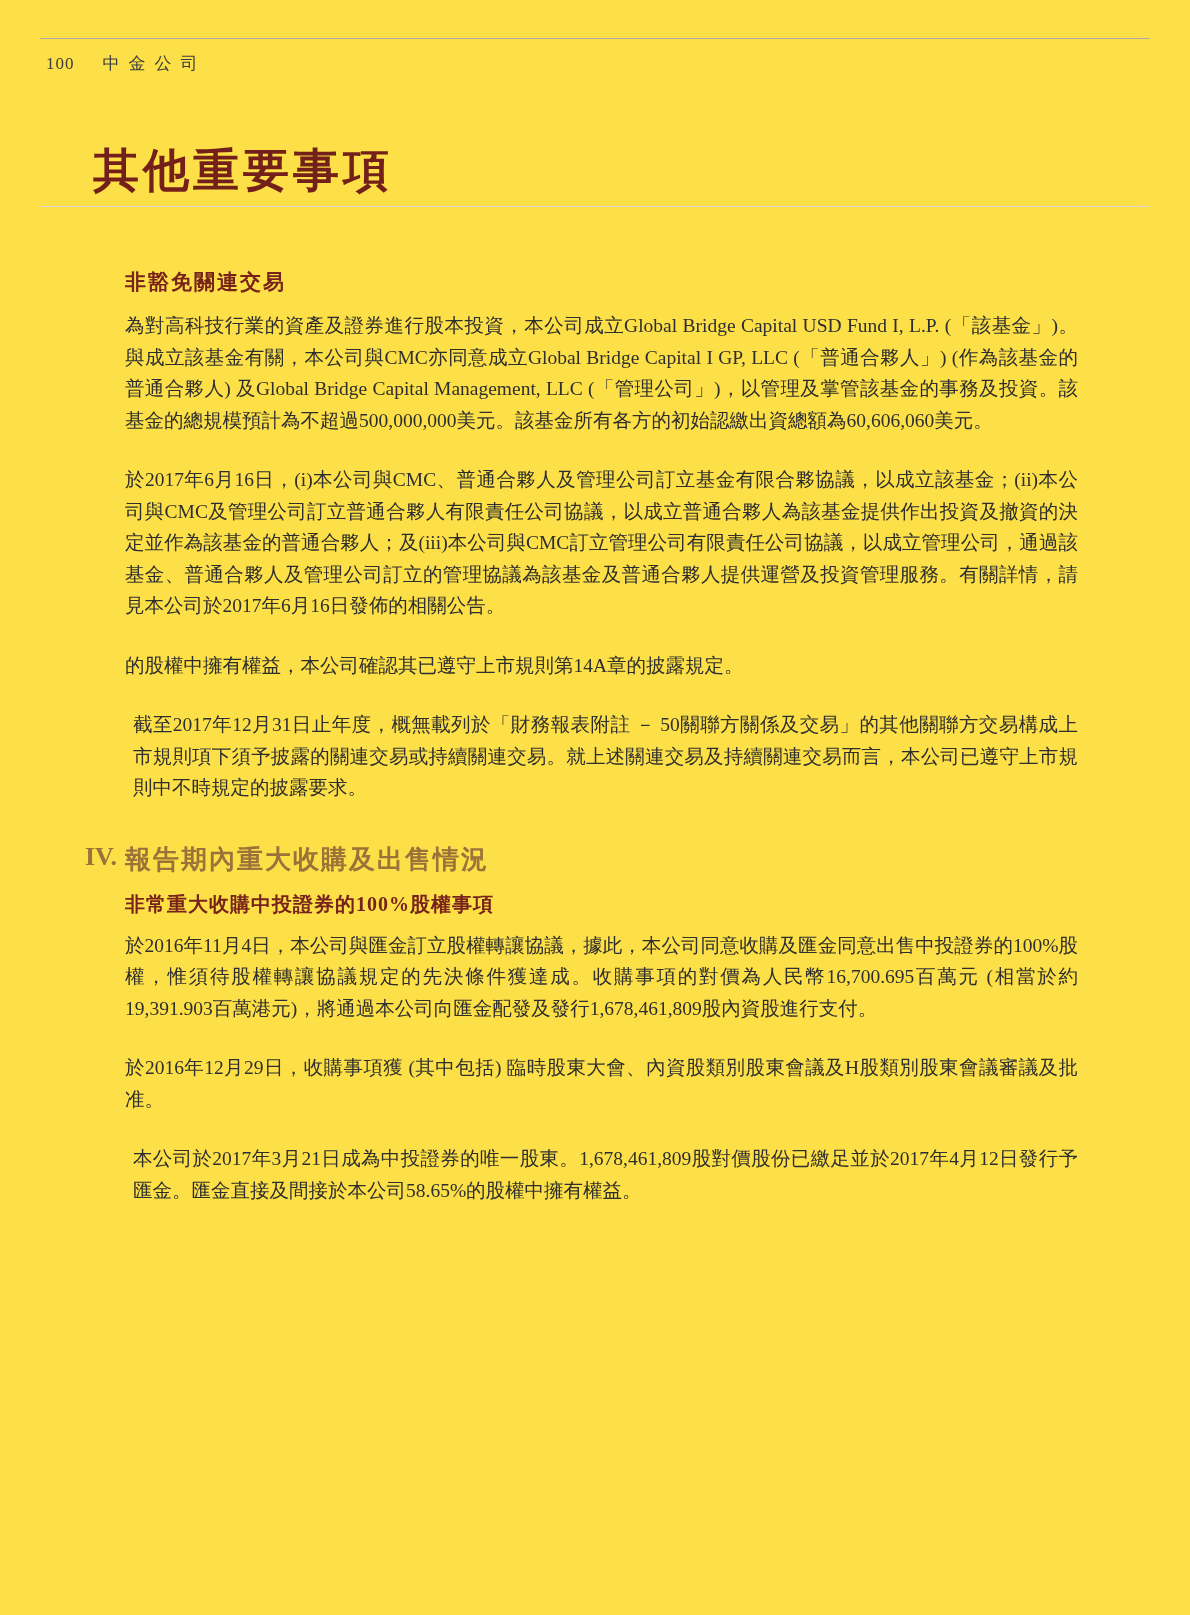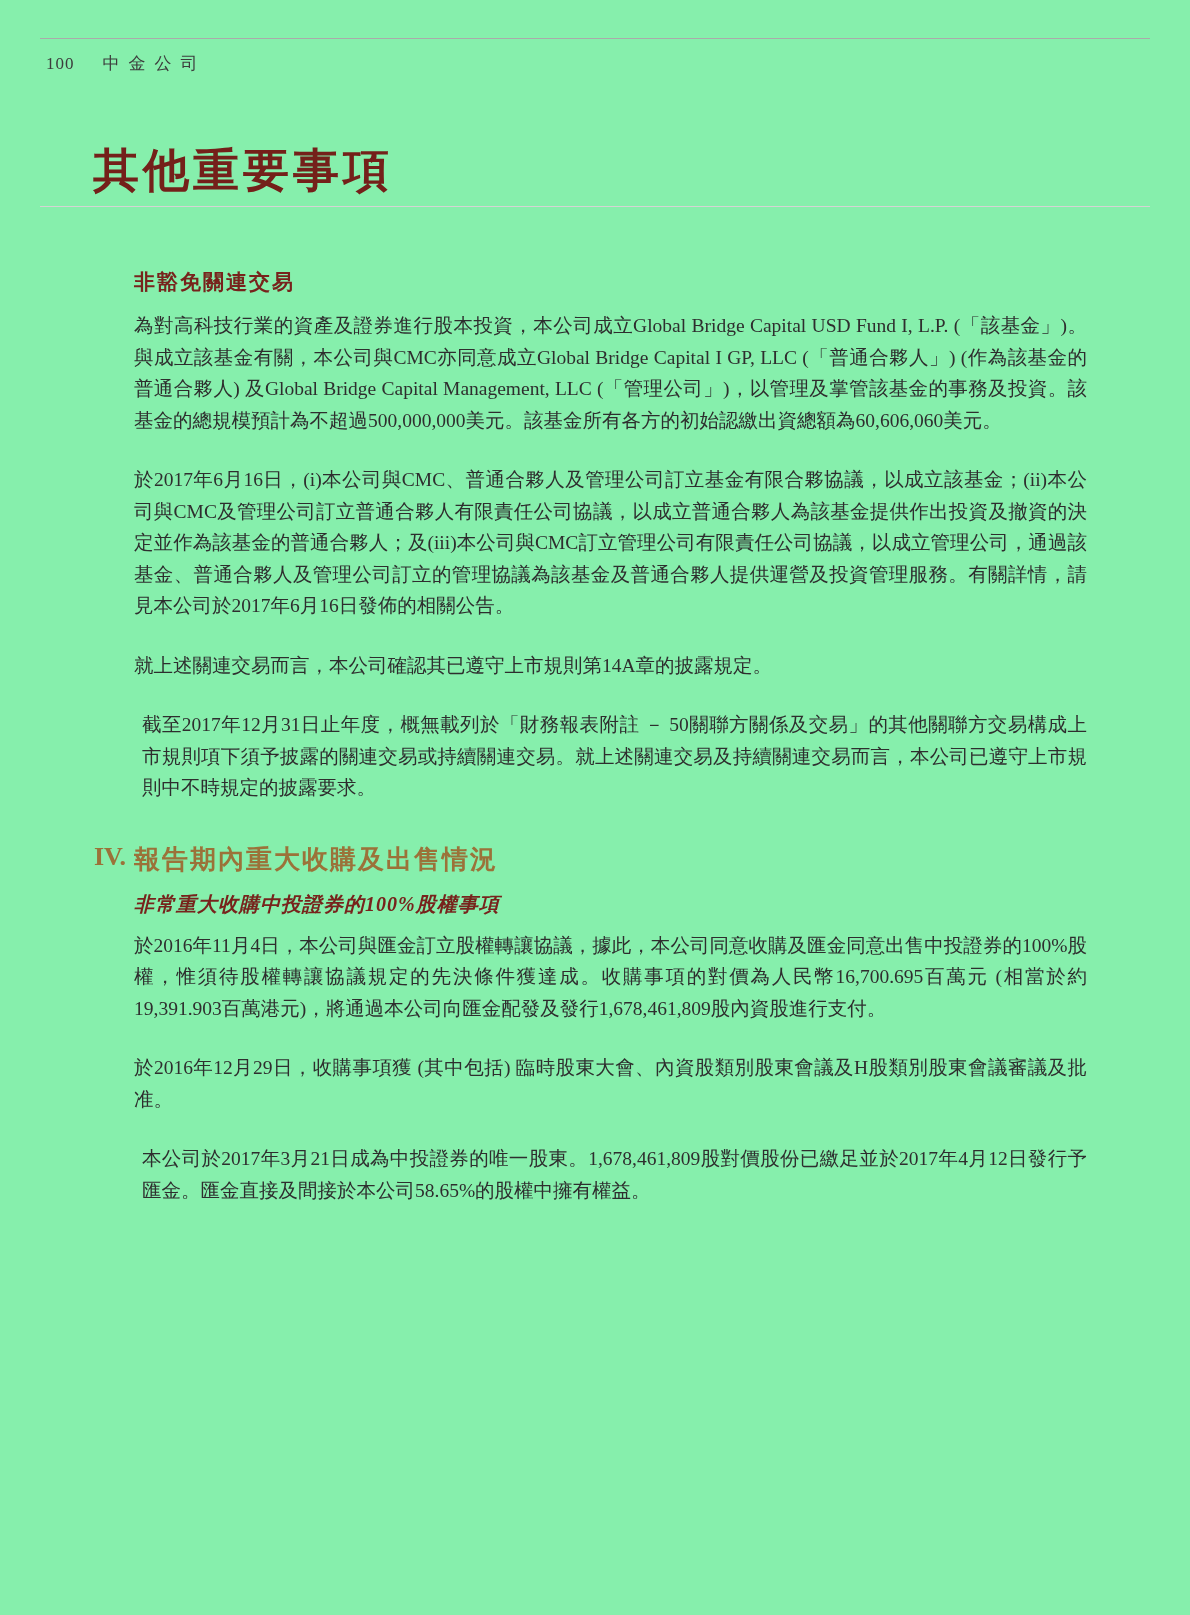--- a/index.html
+++ b/index.html
@@ -4,21 +4,21 @@
 <style>
   html, body {
     margin: 0;
     padding: 0;
     background: #ffffff;
   }
   .page {
     position: relative;
     width: 1190px;
     height: 1615px;
-    background: #86efac;
+    background: #fde047;
     font-family: "Liberation Serif", "DejaVu Serif", serif;
     color: #2e2e2e;
     overflow: hidden;
   }
   
   .top-rule {
     position: absolute;
     left: 40px;
     right: 40px;
     top: 38px;
@@ -57,37 +57,36 @@
     position: absolute;
     left: 40px;
     right: 40px;
     top: 206px;
     border-top: 1px solid #d4d4d4;
   }
   
   .content {
     position: absolute;
     top: 268px;
-    left: 94px;
+    left: 85px;
     width: 993px;
   }
   h2.red-heading {
     margin: 0 0 14px 40px;
     font-size: 21px;
     font-weight: bold;
     letter-spacing: 2px;
     color: #77231c;
   }
   h3.red-subheading {
     margin: 14px 0 12px 40px;
     font-size: 20px;
     font-weight: bold;
     letter-spacing: 1px;
     color: #77231c;
-    font-style: italic;
   }
   .numbered-heading {
     display: flex;
     margin: 38px 0 10px 0;
     font-size: 26px;
     font-weight: bold;
     color: #9b7239;
     letter-spacing: 2px;
   }
   .numbered-heading .sec-number {
@@ -123,21 +122,21 @@
   <h1 class="chapter-title">其他重要事項</h1>
 
   <div class="title-rule"></div>
 
   <main class="content">
 
     <section>
       <h2 class="red-heading">非豁免關連交易</h2>
       <p class="body-para">為對高科技行業的資產及證券進行股本投資，本公司成立Global Bridge Capital USD Fund I, L.P. (「該基金」)。與成立該基金有關，本公司與CMC亦同意成立Global Bridge Capital I GP, LLC (「普通合夥人」) (作為該基金的普通合夥人) 及Global Bridge Capital Management, LLC (「管理公司」)，以管理及掌管該基金的事務及投資。該基金的總規模預計為不超過500,000,000美元。該基金所有各方的初始認繳出資總額為60,606,060美元。</p>
       <p class="body-para">於2017年6月16日，(i)本公司與CMC、普通合夥人及管理公司訂立基金有限合夥協議，以成立該基金；(ii)本公司與CMC及管理公司訂立普通合夥人有限責任公司協議，以成立普通合夥人為該基金提供作出投資及撤資的決定並作為該基金的普通合夥人；及(iii)本公司與CMC訂立管理公司有限責任公司協議，以成立管理公司，通過該基金、普通合夥人及管理公司訂立的管理協議為該基金及普通合夥人提供運營及投資管理服務。有關詳情，請見本公司於2017年6月16日發佈的相關公告。</p>
-      <p class="body-para">就上述關連交易而言，本公司確認其已遵守上市規則第14A章的披露規定。</p>
+      <p class="body-para">的股權中擁有權益，本公司確認其已遵守上市規則第14A章的披露規定。</p>
       <p class="body-para">截至2017年12月31日止年度，概無載列於「財務報表附註 － 50關聯方關係及交易」的其他關聯方交易構成上市規則項下須予披露的關連交易或持續關連交易。就上述關連交易及持續關連交易而言，本公司已遵守上市規則中不時規定的披露要求。</p>
     </section>
 
     <section>
       <div class="numbered-heading">
         <span class="sec-number">IV.</span>
         <span class="sec-title">報告期內重大收購及出售情況</span>
       </div>
       <h3 class="red-subheading">非常重大收購中投證券的100%股權事項</h3>
       <p class="body-para">於2016年11月4日，本公司與匯金訂立股權轉讓協議，據此，本公司同意收購及匯金同意出售中投證券的100%股權，惟須待股權轉讓協議規定的先決條件獲達成。收購事項的對價為人民幣16,700.695百萬元 (相當於約19,391.903百萬港元)，將通過本公司向匯金配發及發行1,678,461,809股內資股進行支付。</p>

